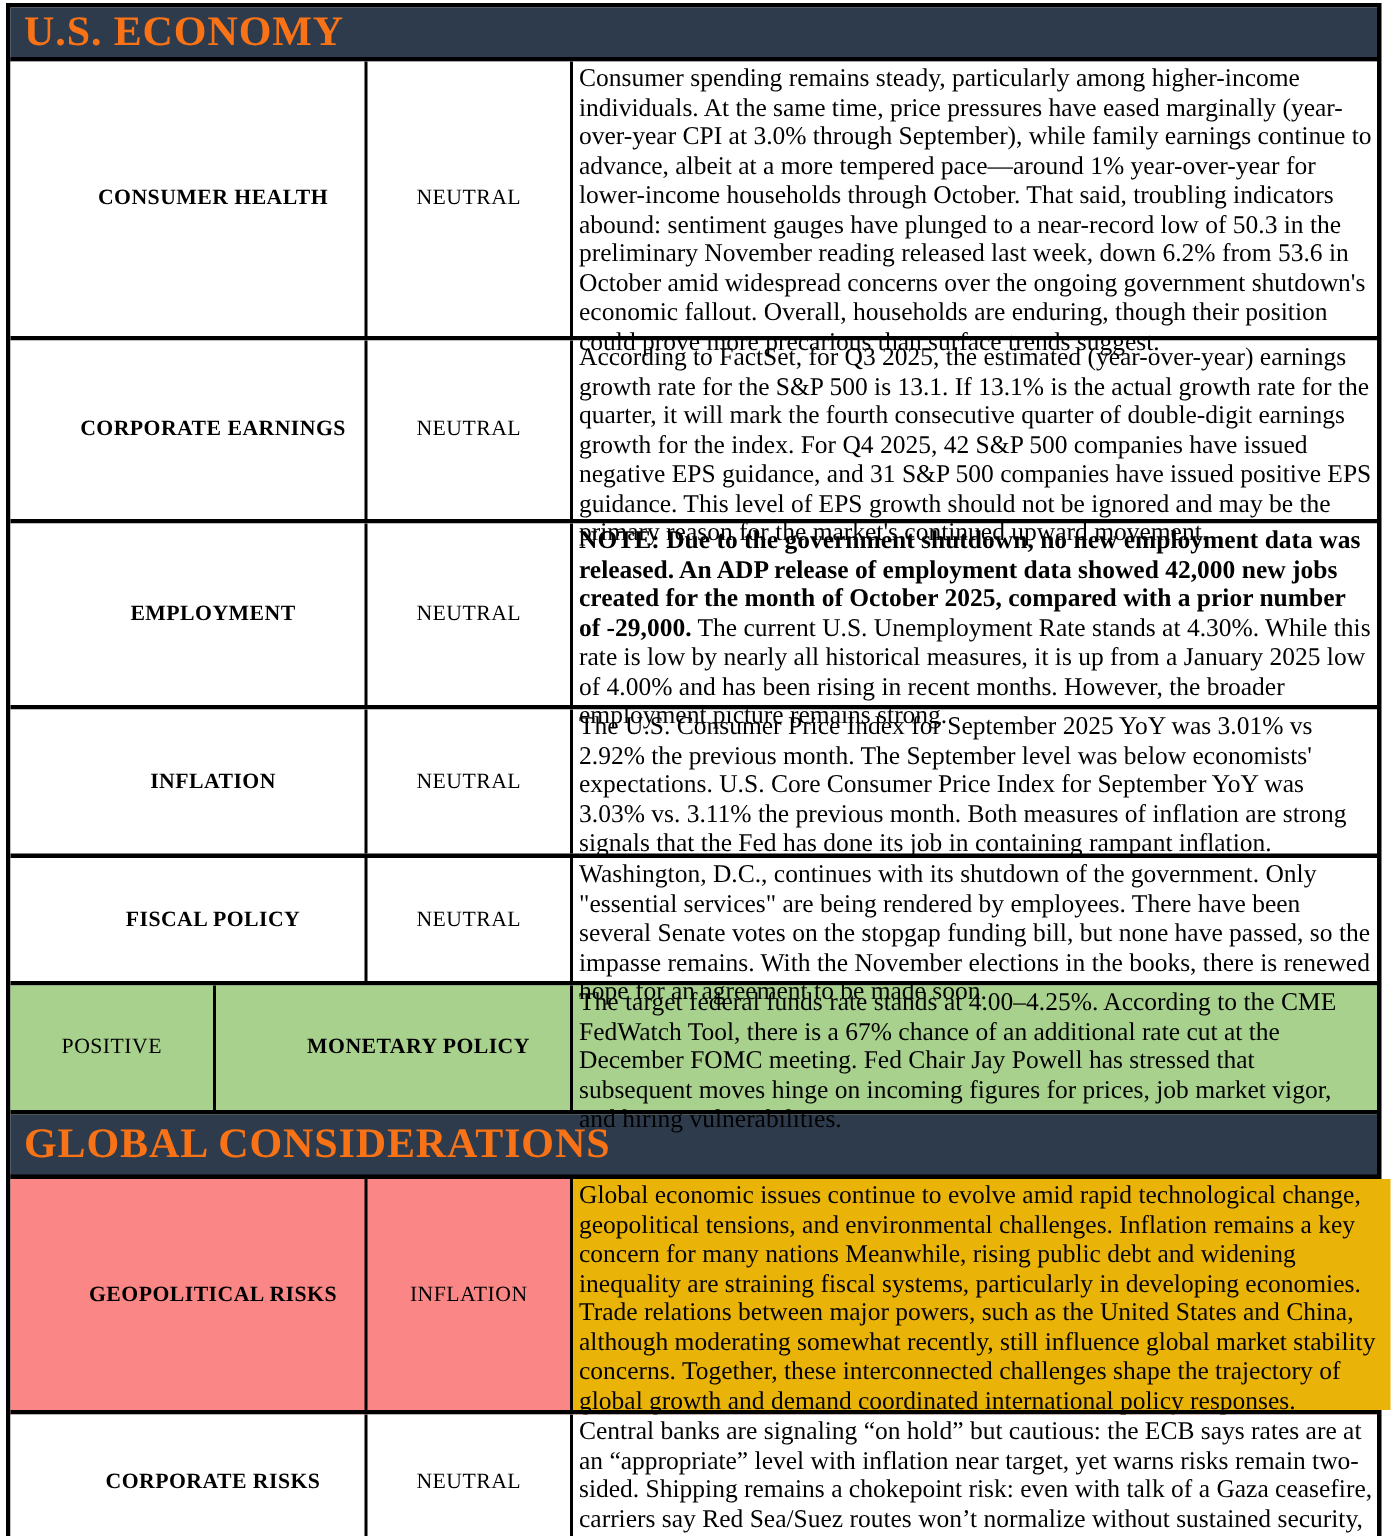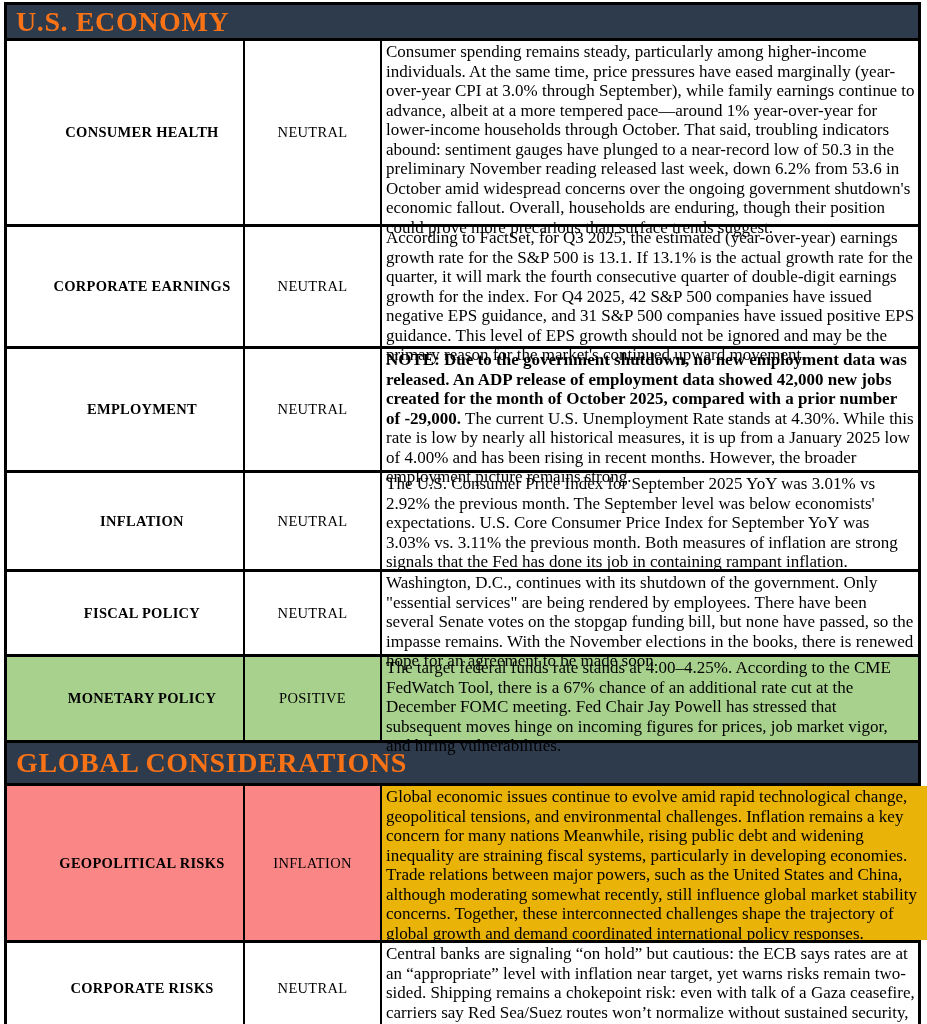--- a/index.html
+++ b/index.html
@@ -80,22 +80,22 @@
     <div class="cell desc">The U.S. Consumer Price Index for September 2025 YoY was 3.01% vs 2.92% the previous month. The September level was below economists' expectations. U.S. Core Consumer Price Index for September YoY was 3.03% vs. 3.11% the previous month. Both measures of inflation are strong signals that the Fed has done its job in containing rampant inflation.</div>
   </div>
 
   <div class="row h-r5">
     <div class="cell cat">FISCAL POLICY</div>
     <div class="cell status">NEUTRAL</div>
     <div class="cell desc">Washington, D.C., continues with its shutdown of the government. Only "essential services" are being rendered by employees. There have been several Senate votes on the stopgap funding bill, but none have passed, so the impasse remains. With the November elections in the books, there is renewed hope for an agreement to be made soon.</div>
   </div>
 
   <div class="row h-r6 positive">
+    <div class="cell status">POSITIVE</div>
     <div class="cell cat">MONETARY POLICY</div>
-    <div class="cell status">POSITIVE</div>
     <div class="cell desc">The target federal funds rate stands at 4.00–4.25%. According to the CME FedWatch Tool, there is a 67% chance of an additional rate cut at the December FOMC meeting. Fed Chair Jay Powell has stressed that subsequent moves hinge on incoming figures for prices, job market vigor, and hiring vulnerabilities.</div>
   </div>
 
   <div class="section-header h-sec2">
     <span>GLOBAL CONSIDERATIONS</span>
   </div>
 
   <div class="row h-r7 negative bleed">
     <div class="cell cat">GEOPOLITICAL RISKS</div>
     <div class="cell status">INFLATION</div>

